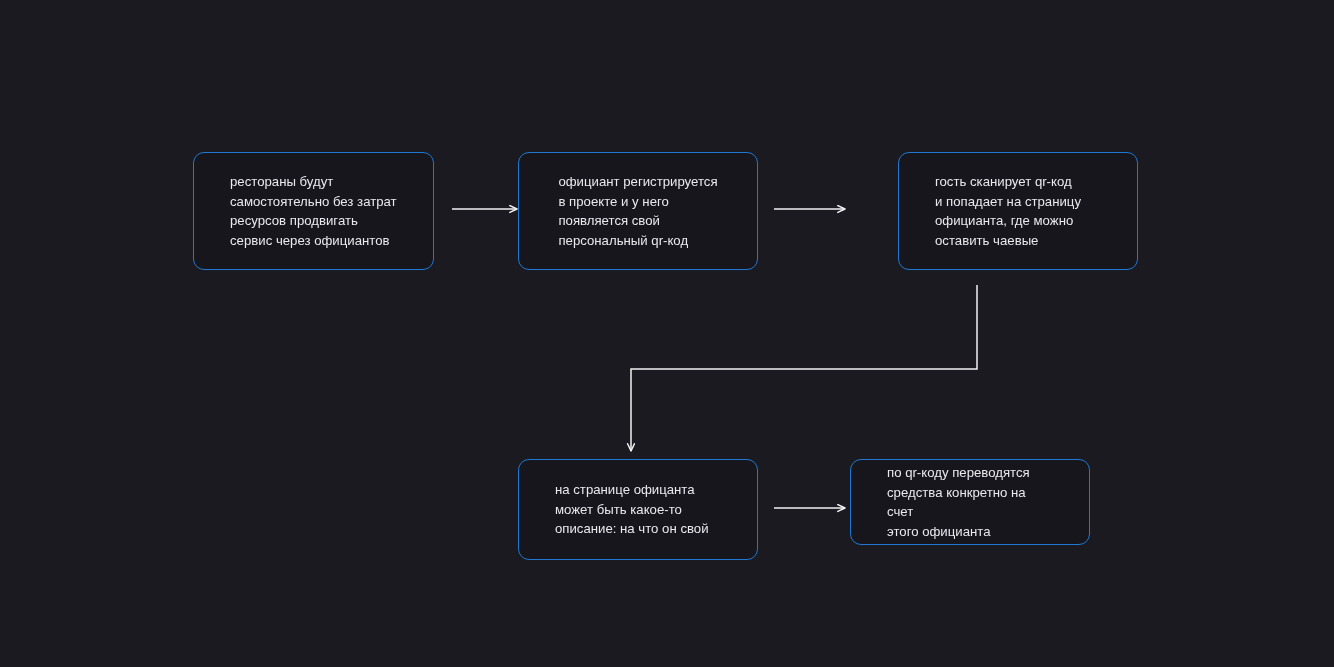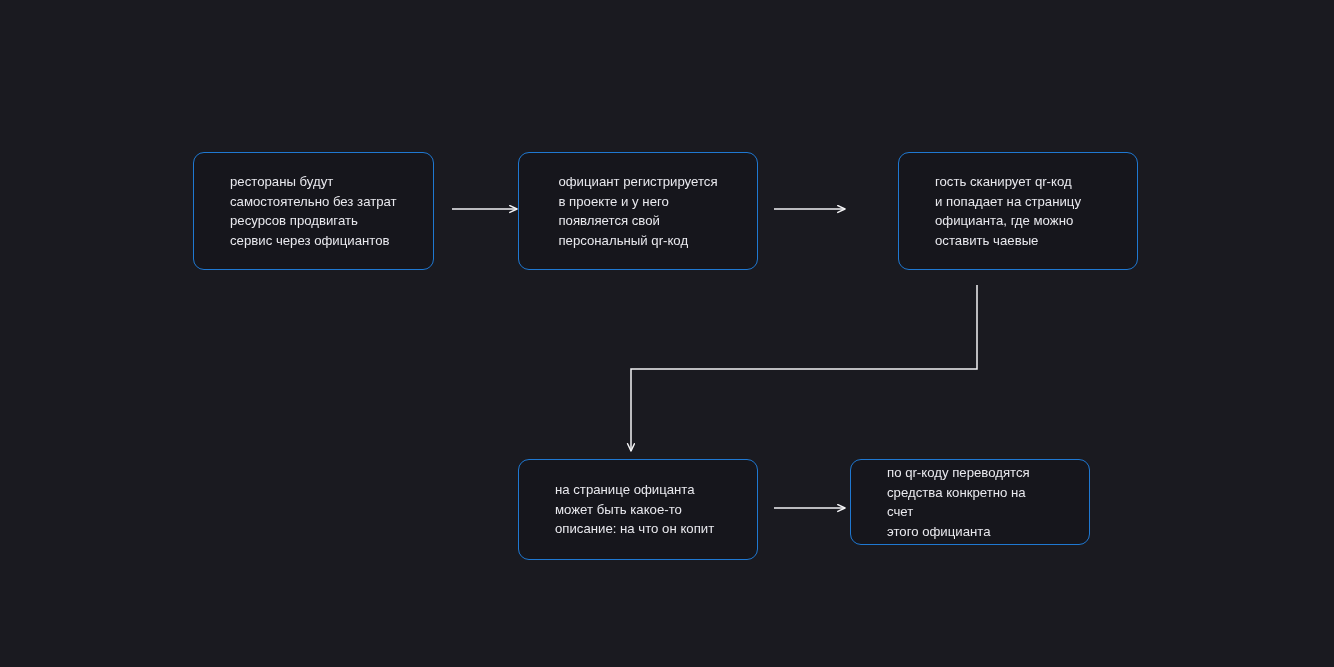--- a/index.html
+++ b/index.html
@@ -89,21 +89,21 @@
       </div>
       <div class="node" style="left: 850px; top: 152px; width: 240px; height: 118px; background: rgb(22, 22, 28); border-color: rgb(31, 120, 209); margin-left: 48px;">
         <div class="node-text" style="color: rgb(233, 233, 238);">гость сканирует qr-код
 и попадает на страницу
 официанта, где можно
 оставить чаевые</div>
       </div>
       <div class="node" style="left: 518px; top: 459px; width: 240px; height: 101px; background: rgb(22, 22, 28); border-color: rgb(31, 120, 209);">
         <div class="node-text" style="color: rgb(233, 233, 238);">на странице офицанта
 может быть какое-то
-описание: на что он копит</div>
+описание: на что он свой</div>
       </div>
       <div class="node" style="left: 850px; top: 459px; width: 240px; height: 86px; background: rgb(22, 22, 28); border-color: rgb(31, 120, 209);">
         <div class="node-text" style="color: rgb(233, 233, 238);">по qr-коду переводятся
 средства конкретно на счет
 этого официанта</div>
       </div>
     </div>
 
 </div>
 

